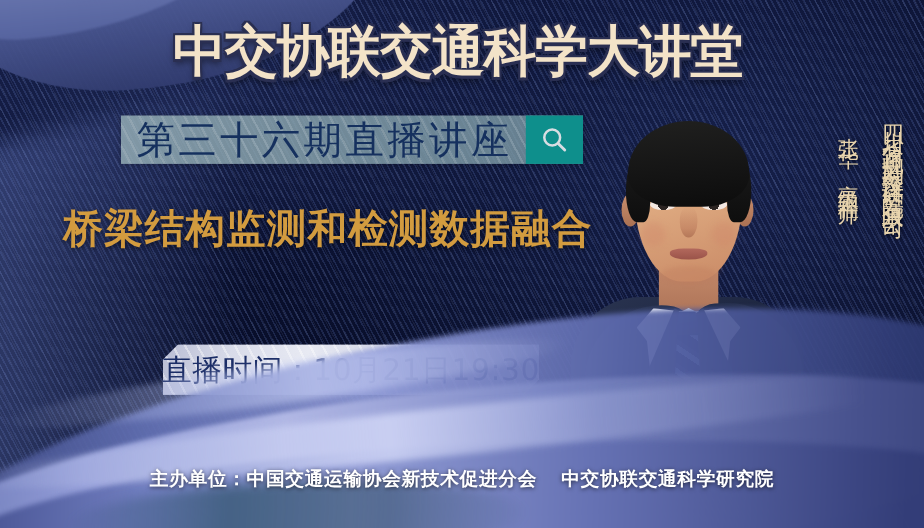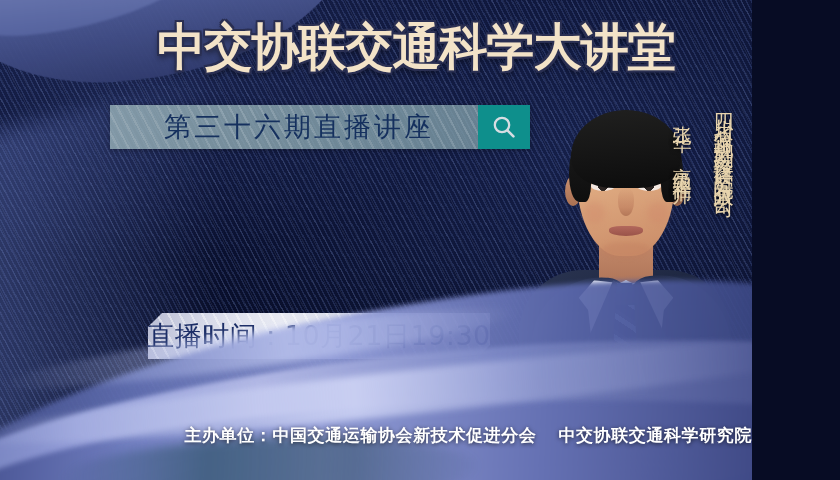--- a/index.html
+++ b/index.html
@@ -2,21 +2,21 @@
 <html><head>
 <meta charset="utf-8">
 <style>
   html,body{margin:0;padding:0;}
   body{
     width:840px;height:480px;overflow:hidden;
     font-family:"Liberation Sans","DejaVu Sans",sans-serif;
     background:#070c24;
   }
   #poster{
-    position:relative;width:752px;height:480px;overflow:hidden;
+    position:relative;width:840px;height:480px;overflow:hidden;
     background:
       radial-gradient(ellipse 520px 300px at 18% 10%, #1b2550 0%, rgba(27,37,80,0) 70%),
       radial-gradient(ellipse 600px 420px at 78% 30%, #16204a 0%, rgba(22,32,74,0) 72%),
       linear-gradient(160deg,#0c1338 0%,#090f2c 45%,#070b22 100%);
   }
   
   .hatch{
     position:absolute;inset:0;
     background-image:repeating-linear-gradient(
       62deg,
@@ -110,23 +110,23 @@
     box-shadow:0 1px 5px rgba(0,0,0,.3);
   }
   .sub-bar .hatchlet{
     position:absolute;inset:0;
     background-image:repeating-linear-gradient(62deg,
       rgba(255,255,255,0) 0px, rgba(255,255,255,0) 7px,
       rgba(255,255,255,.13) 7px, rgba(255,255,255,.13) 9px);
     pointer-events:none;
   }
   .sub-text{
-    position:relative;flex:1;text-align:center;
-    font-family:"DejaVu Sans","Liberation Sans",sans-serif;
-    font-size:27px;font-weight:400;color:#15305e;
+    position:relative;flex:1;
+    font-family:"DejaVu Sans","Liberation Sans",sans-serif;
+    font-size:35px;font-weight:400;color:#15305e;
     letter-spacing:3px;padding-left:14px;padding-right:4px;
     white-space:nowrap;
   }
   .search-box{
     position:relative;width:52px;height:44px;flex:0 0 52px;
     background:#0e8f8c;display:flex;align-items:center;justify-content:center;
   }
   .search-box svg{display:block;}
 
   
@@ -174,21 +174,21 @@
   }
   .v-org{
     right:14px;top:98px;font-size:20px;letter-spacing:5px;font-weight:400;
   }
   .v-person{
     right:56px;top:110px;font-size:19px;letter-spacing:5px;font-weight:400;
   }
 
   
   .footer{
-    position:absolute;left:0;right:0;top:424px;text-align:right;
+    position:absolute;left:0;right:0;top:424px;text-align:center;
     font-family:"DejaVu Sans","Liberation Sans",sans-serif;
     font-size:17px;font-weight:700;color:#ffffff;letter-spacing:.6px;
     text-shadow:0 1px 4px rgba(0,0,0,.65);
     white-space:nowrap;
   }
   .footer .gap{display:inline-block;width:22px;}
 
   
   .portrait{position:absolute;left:527px;top:84px;width:196px;height:330px;}
   .p-neck{position:absolute;left:72px;top:150px;width:54px;height:62px;
@@ -288,20 +288,21 @@
       <span>
         <svg width="26" height="26" viewBox="0 0 26 26" aria-hidden="true">
           <circle cx="11" cy="11" r="7.2" fill="none" stroke="#d7dde2" stroke-width="2.3"></circle>
           <line x1="16.4" y1="16.4" x2="22.4" y2="22.4" stroke="#d7dde2" stroke-width="2.6" stroke-linecap="round"></line>
         </svg>
       </span>
     </div>
   </div>
 
   <div class="lect">
+    <span class="l1">桥梁结构监测和检测数据融合</span>
   </div>
 
   <div class="portrait">
     <div class="p-suit"></div>
     <div class="p-shadow-neck"></div>
     <div class="p-neck"></div>
     <div class="p-suit-l"></div>
     <div class="p-suit-r"></div>
     <div class="p-shirt"></div>
     <div class="p-collar-l"></div>

